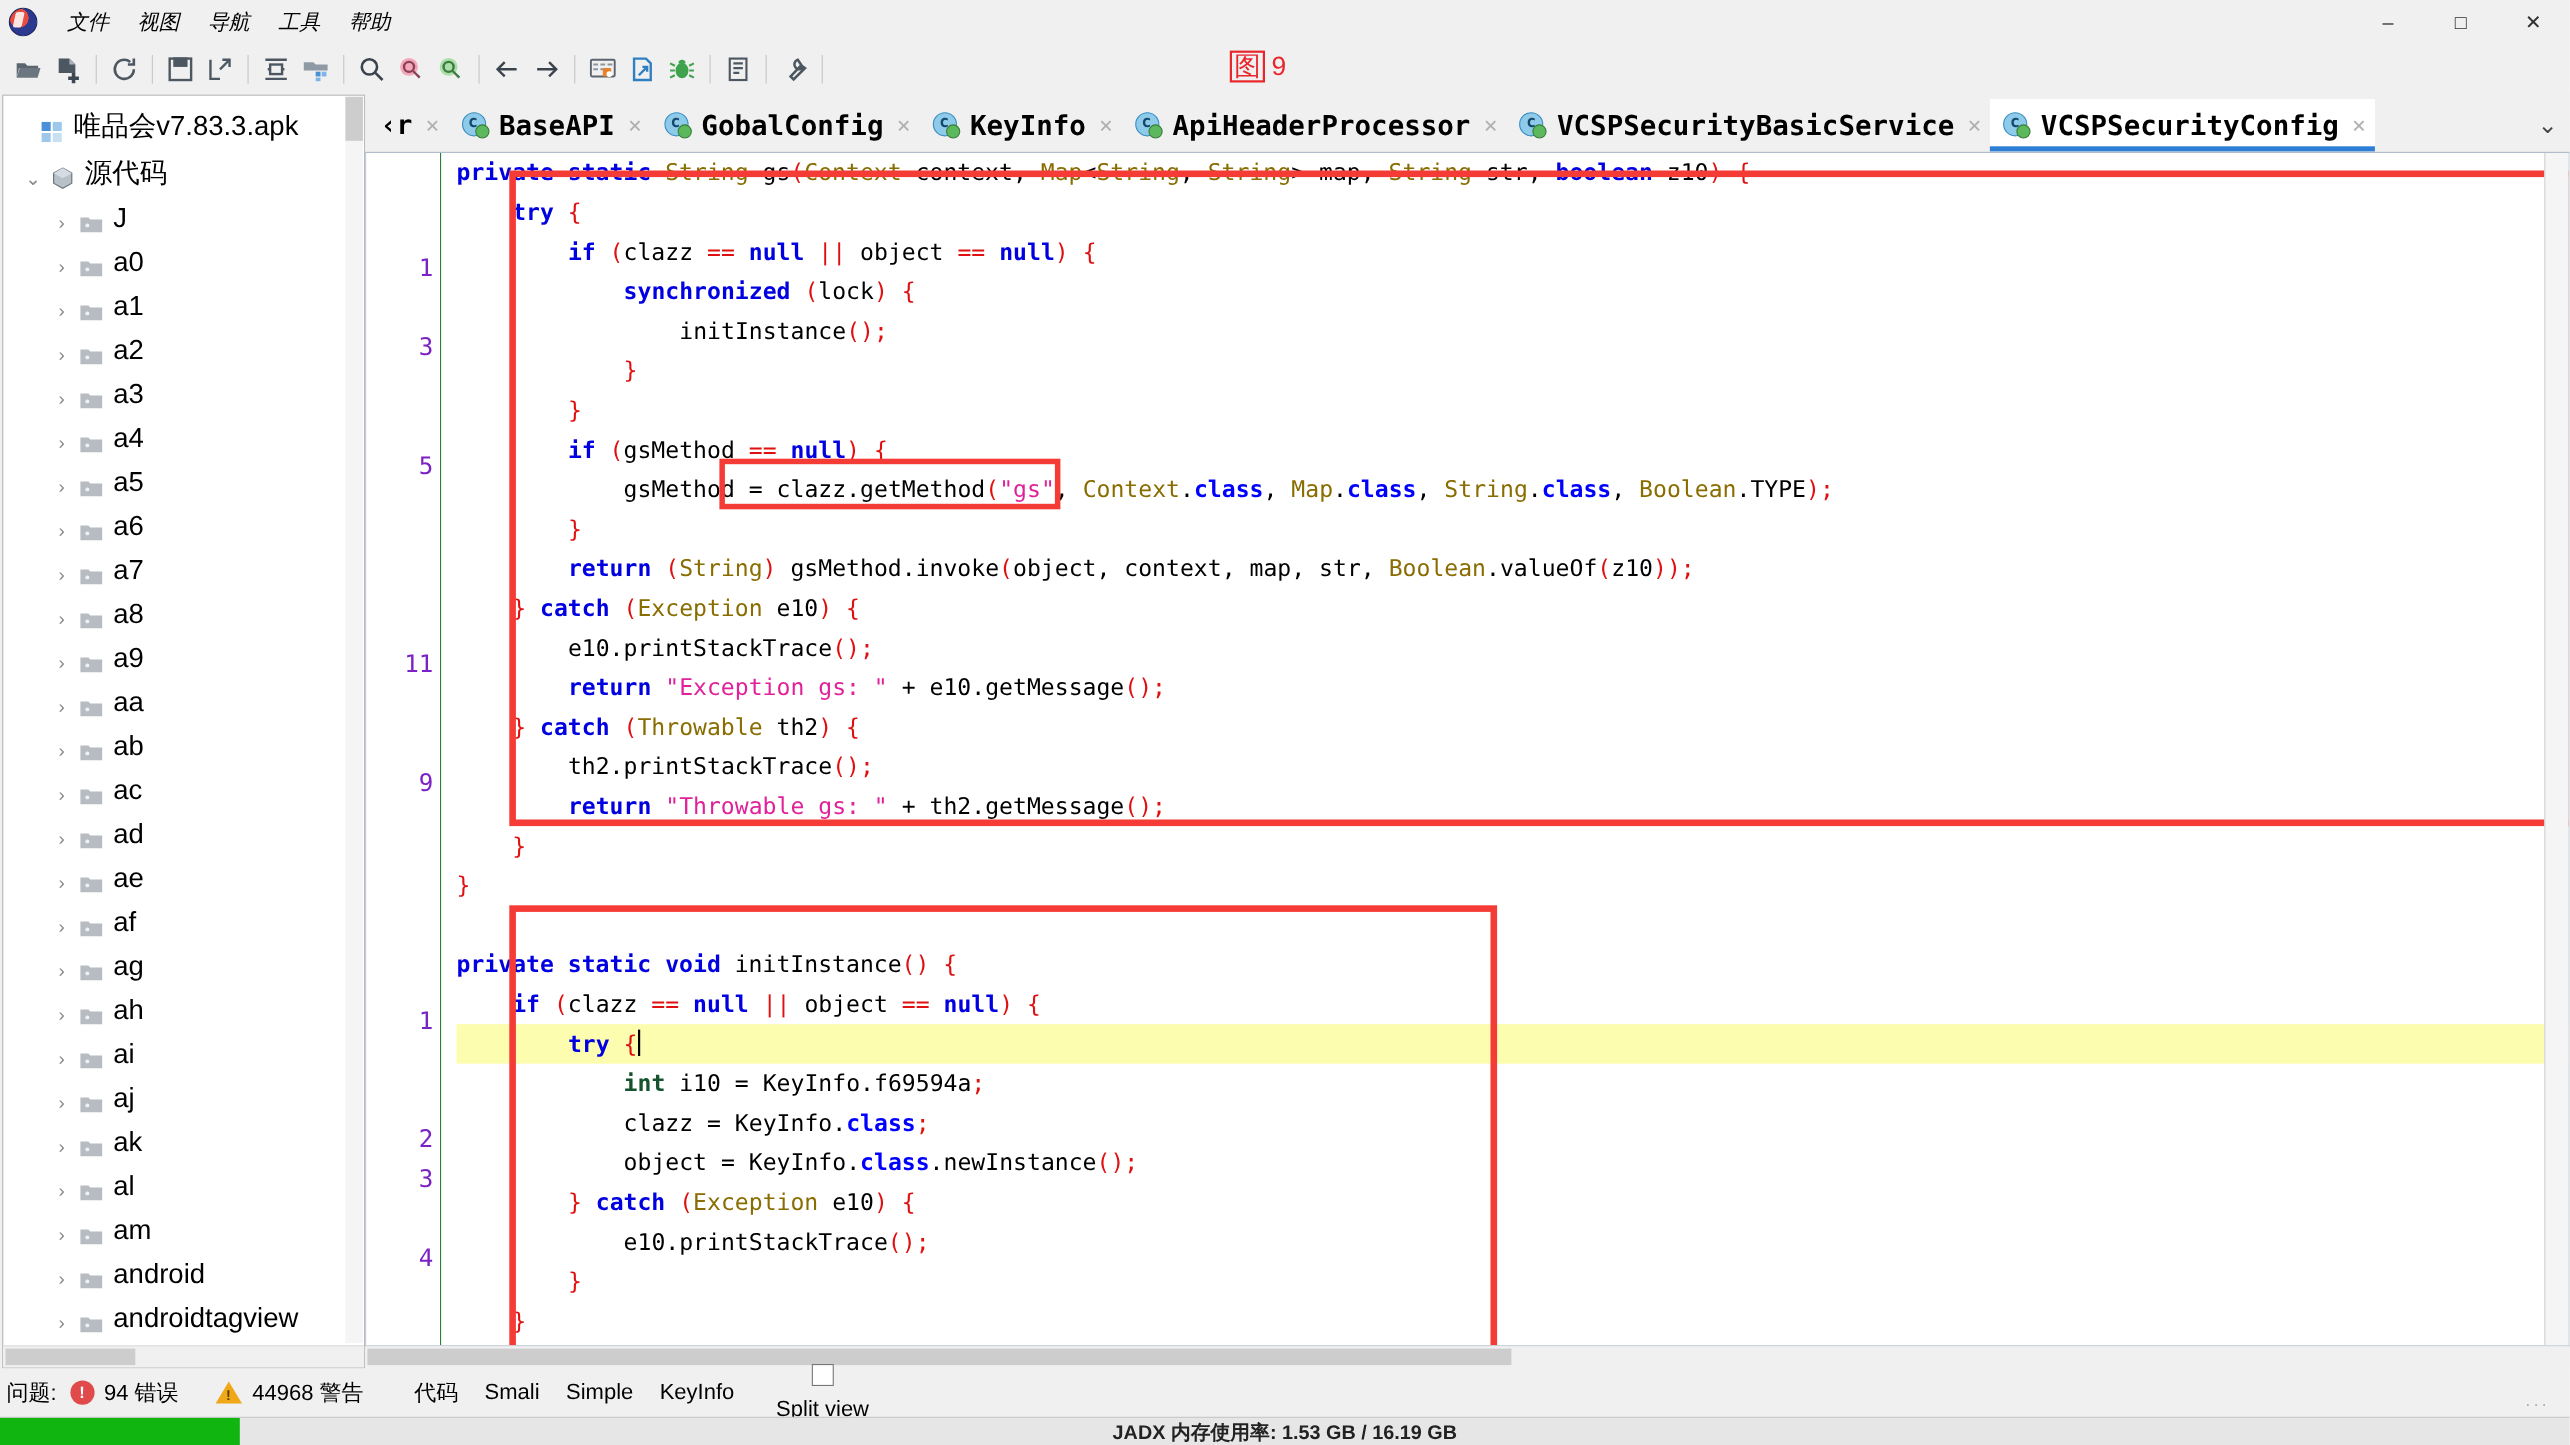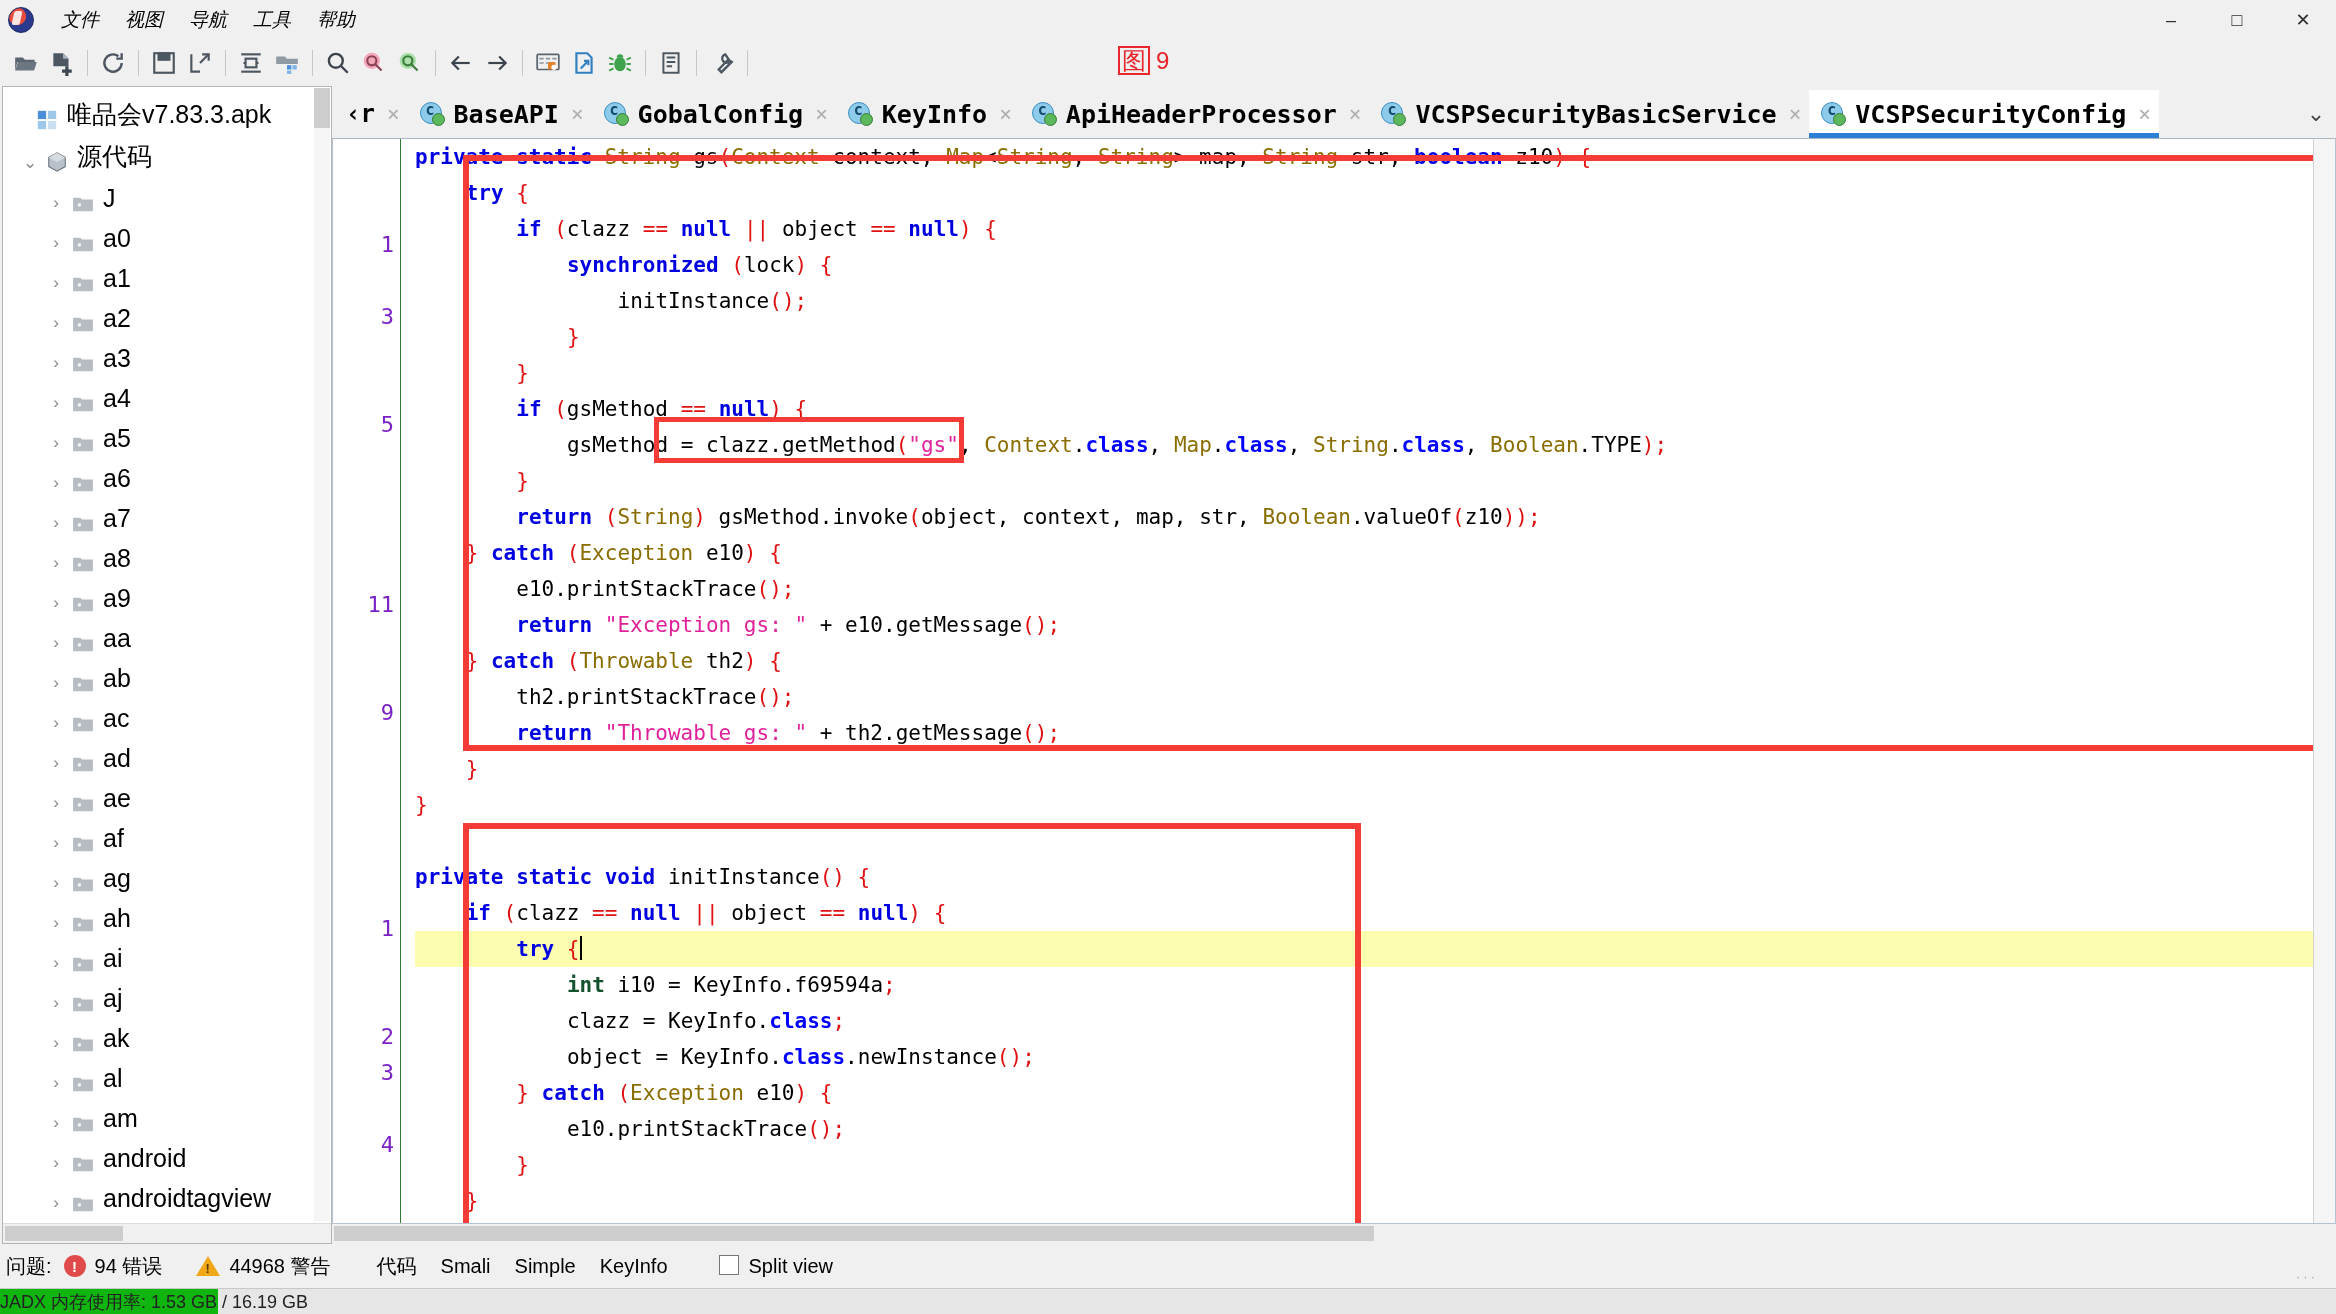--- a/index.html
+++ b/index.html
@@ -178,30 +178,30 @@
   }
   .sb-label { font-size:20px; margin-right:12px; }
   .sb-chip { display:flex; align-items:center; gap:9px; font-size:20px; margin-right:34px; }
   .err-ico {
     width:22px;height:22px;border-radius:50%;background:#e04a4a;color:#fff;
     display:flex;align-items:center;justify-content:center;font-size:15px;font-weight:bold;
   }
   .warn-ico { width:0;height:0;border-left:12px solid transparent;border-right:12px solid transparent;border-bottom:20px solid #f0a818; position:relative;}
   .warn-ico::after{content:"!";position:absolute;left:-3px;top:5px;font-size:13px;font-weight:bold;color:#5a3c00;}
   .mode-btn { font-size:20px; padding:4px 12px; }
-  .splitview { display:flex; gap:10px; font-size:20px; margin-left:39px; }
+  .splitview { display:flex; align-items:center; gap:10px; font-size:20px; margin-left:26px;flex-direction:column; }
   .cbox { width:20px;height:20px;border:1px solid #767676;background:#fff; }
   .dots { position:absolute; right:18px; bottom:4px; color:#9a9a9a; letter-spacing:3px; font-size:13px;}
 
   .membar {
     height:26px; flex:0 0 26px; display:flex; align-items:center;
     background:#e6e6e6; position:relative; border-top:1px solid #c8c8c8;
   }
   .mem-fill { position:absolute; left:0; top:0; bottom:0; width:218px; background:#10b510; }
-  .mem-text { position:absolute; left:0; right:0; text-align:left; font-size:18px; color:#222; }
+  .mem-text { position:absolute; left:0; right:0; text-align:center; font-size:18px; color:#222;font-weight:bold; }
 </style>
 </head>
 <body>
 
 <div id="app">
 
   <div class="titlebar">
     <div class="app-logo"></div>
     <div class="menubar">
       <div class="menu-item">文件</div>

